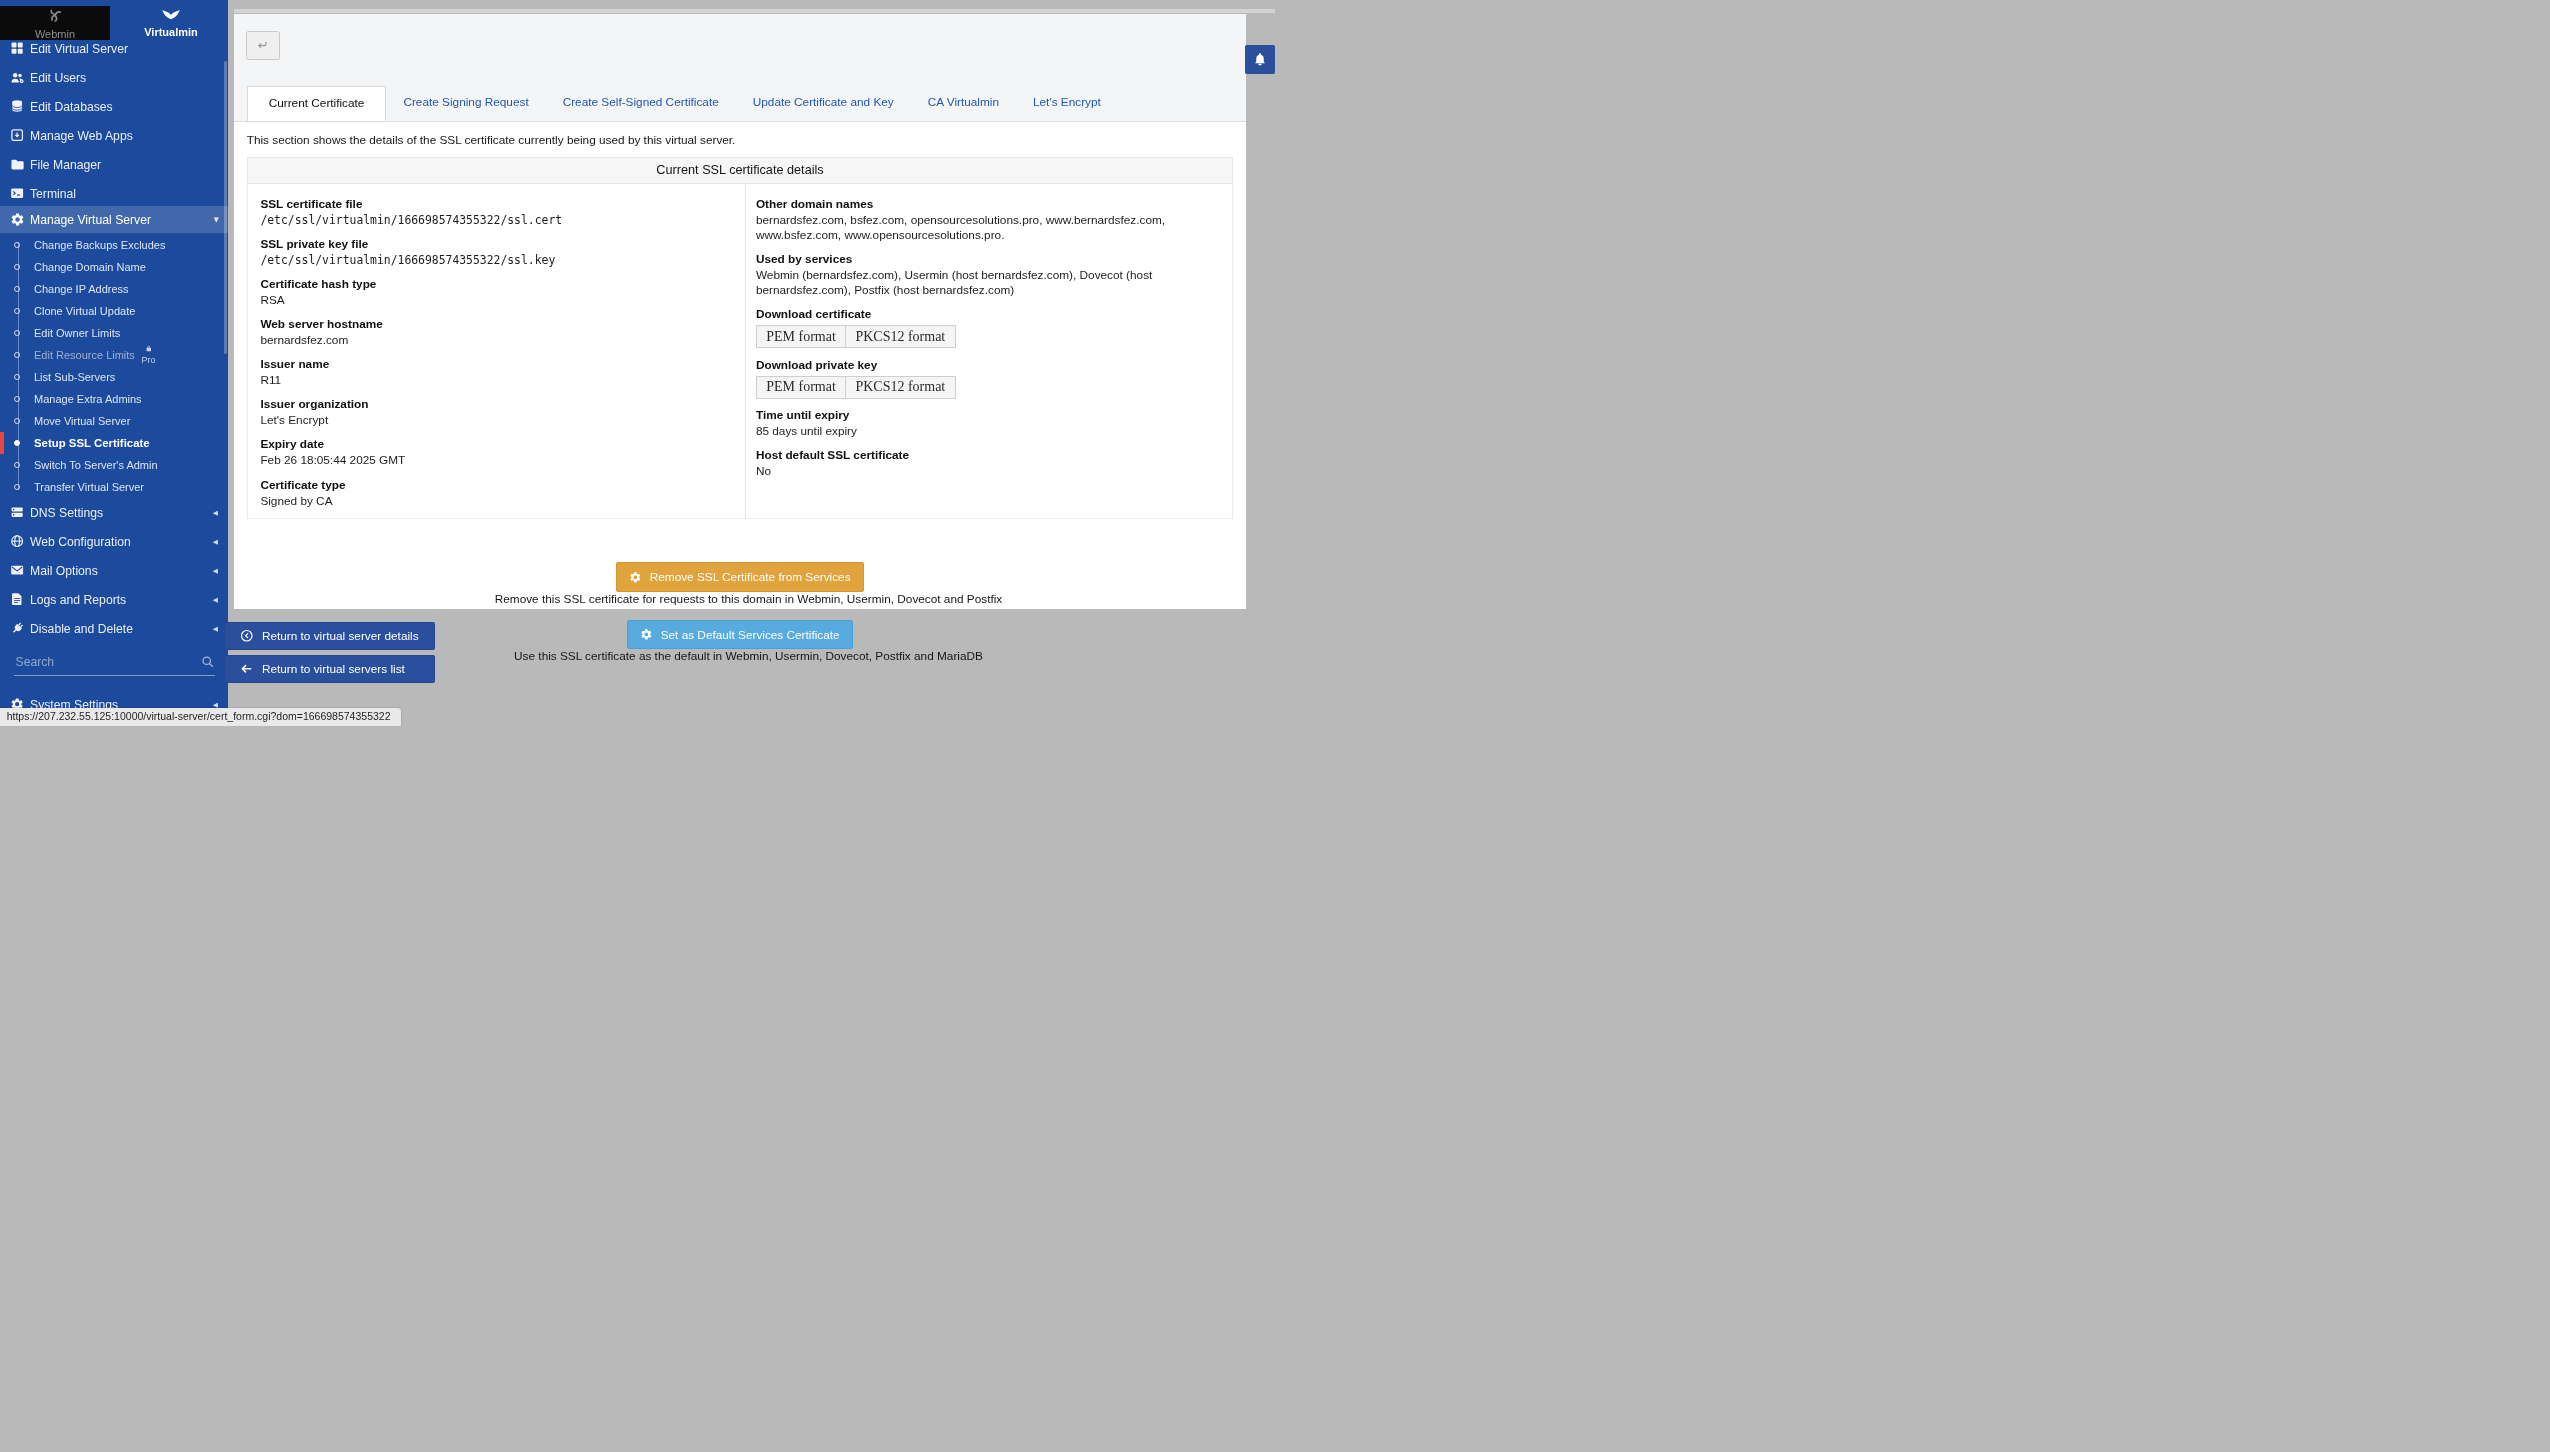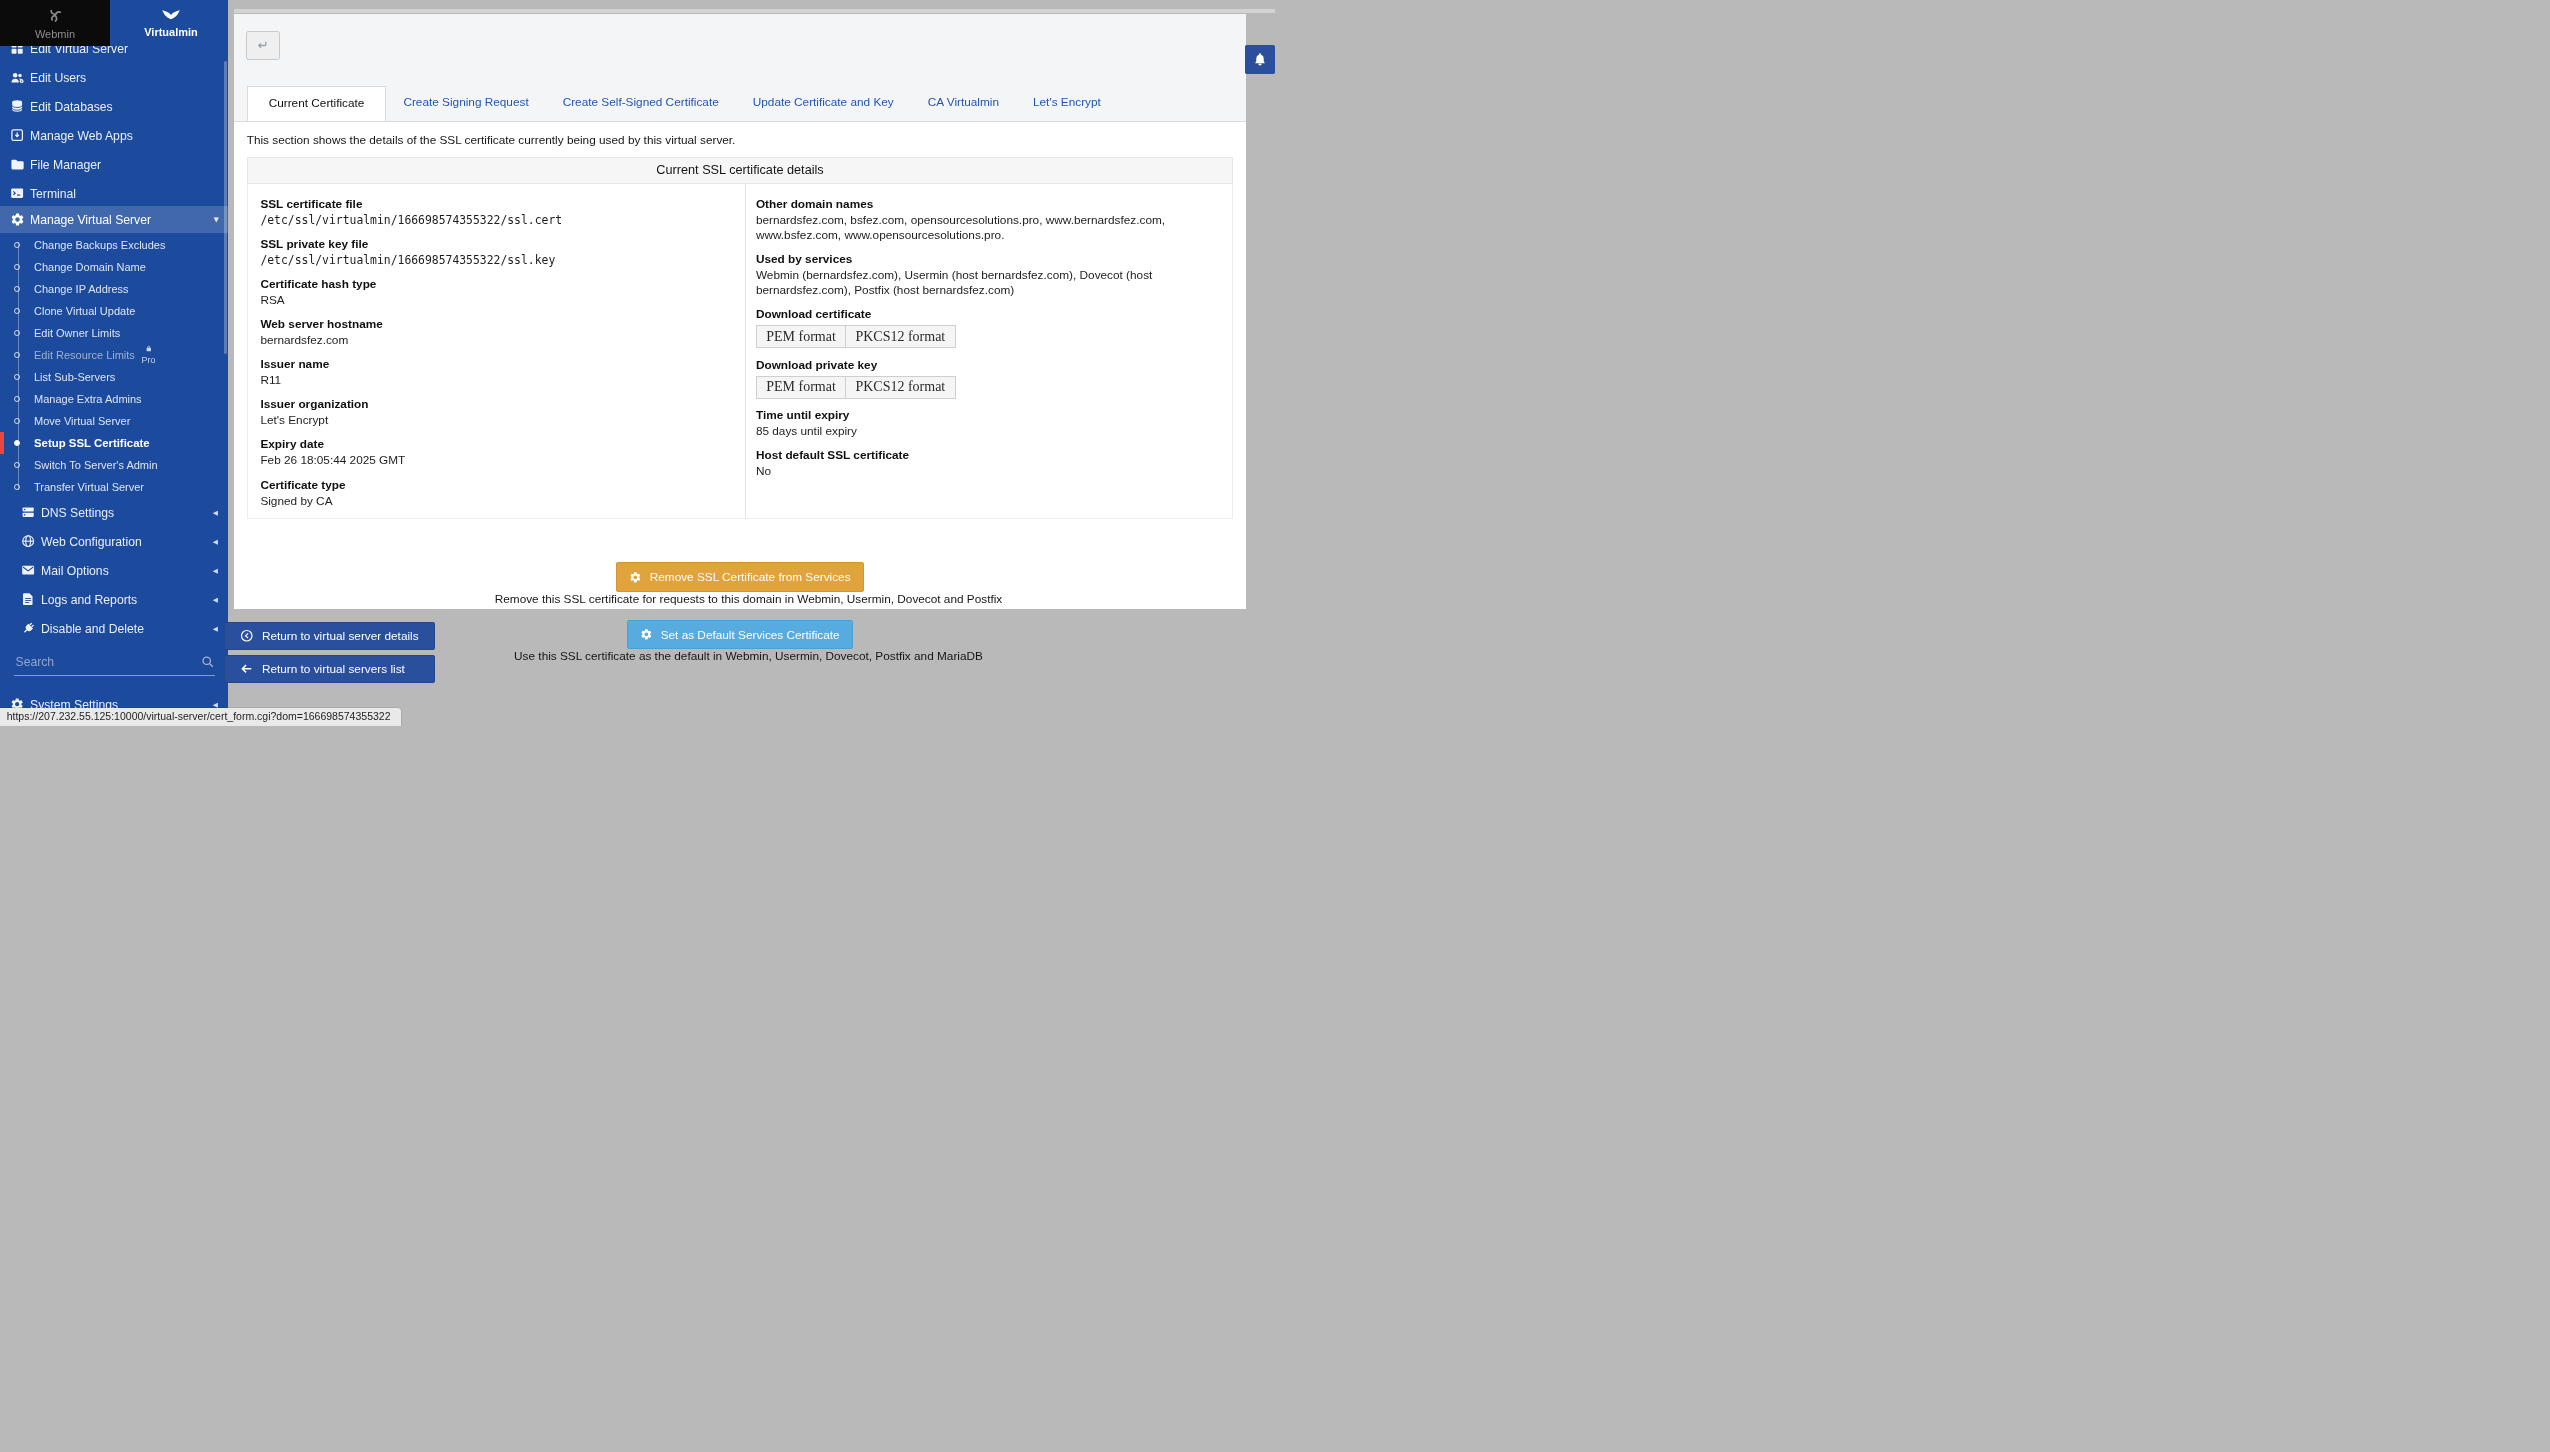--- a/index.html
+++ b/index.html
@@ -1,21 +1,21 @@
 <!DOCTYPE html>
 <html style="font-size:13.5px"><head>
 <meta charset="utf-8">
 <style>
   html,body{margin:0;padding:0;width:1275px;height:726px;overflow:hidden;background:#b9b9b9;
     font-family:"Liberation Sans",sans-serif;}
   .app{position:relative;width:1275px;height:726px;}
 
   
   .sidebar{position:absolute;left:0;top:0;width:228px;height:726px;background:#1c4a9c;overflow:hidden;}
-  .stabs{position:absolute;top:0;left:0;width:232px;height:46px;display:flex;z-index:10;}
+  .stabs{position:absolute;top:0;left:0;width:232px;height:46px;display:flex;z-index:10;align-items:center;}
   .stab{display:flex;flex-direction:column;align-items:center;justify-content:center;gap:2.5px;font-size:11px;cursor:pointer;}
   .stab.webmin{width:110px;background:#0b0b0b;color:#8e8e8e;}
   .stab.virtualmin{flex:1;background:#1c4a9c;color:#fff;font-weight:bold;}
   .scrollthumb{position:absolute;right:0.8px;top:61px;width:3.4px;height:293px;background:rgba(255,255,255,.28);border-radius:2.5px;z-index:9;}
 
   .mitem{height:29px;display:flex;align-items:center;padding:0 10px;color:#e9eef7;font-size:12.2px;cursor:pointer;}
   .mitem .ic{width:15px;height:15px;margin-right:5px;display:flex;align-items:center;justify-content:center;flex:none;}
   .mitem .chev{margin-left:auto;font-size:6.7px;color:rgba(255,255,255,.8);}
   .mtop{position:absolute;top:34px;left:0;right:0;}
   .mvs{position:absolute;top:206px;left:0;right:0;height:27px;background:rgba(255,255,255,.17);display:flex;align-items:center;padding:0 10px;color:#fff;font-size:12.2px;cursor:pointer;}
@@ -23,21 +23,21 @@
   .mvs .chev{margin-left:auto;font-size:6.7px;color:rgba(255,255,255,.85);display:inline-block;transform:rotate(-90deg);}
   .subs{position:absolute;top:234px;left:0;right:0;}
   .subs .rail{position:absolute;left:17.7px;top:7.6px;bottom:7.6px;width:0.8px;background:rgba(255,255,255,.35);}
   .sitem{height:22px;display:flex;align-items:center;padding-left:34px;font-size:11px;color:#dde5f3;position:relative;cursor:pointer;}
   .sitem .bullet{position:absolute;left:14.3px;top:8px;width:5.9px;height:5.9px;border:0.8px solid rgba(255,255,255,.8);border-radius:50%;box-sizing:border-box;background:transparent;}
   .sitem.active{font-weight:bold;color:#fff;font-size:11.4px;}
   .sitem.active .bullet{background:#fff;border-color:#fff;}
   .sitem.active .redbar{position:absolute;left:0;top:0;width:4.2px;height:22px;background:#e8473f;}
   .sitem.dim{color:#9fb0cf;}
   .pro{display:inline-flex;align-items:center;gap:2.5px;margin-left:6.7px;font-size:8.9px;color:#c9d4e8;flex-direction:column;}
-  .mbot{position:absolute;top:498px;left:0;right:0;padding-left:11px;}
+  .mbot{position:absolute;top:498px;left:0;right:0;}
   .searchrow{position:absolute;top:649px;left:13.5px;right:13.5px;height:26px;border-bottom:0.8px solid rgba(255,255,255,.45);display:flex;align-items:center;}
   .searchrow input{flex:1;background:transparent;border:none;outline:none;color:#fff;font-size:12.2px;font-family:"Liberation Sans",sans-serif;}
   .searchrow input::placeholder{color:rgba(255,255,255,.5);}
   .sysrow{position:absolute;top:690px;left:0;right:0;}
 
   
   .topstrip{position:absolute;left:234px;right:0;top:9.3px;height:4.2px;background:#d3d3d3;}
   .panel{position:absolute;left:234px;top:13.5px;width:1012px;height:595px;background:#fff;}
   .band{position:relative;height:107px;background:#f4f5f6;border-bottom:0.8px solid #dcdcdc;}
   .backbtn{position:absolute;left:11.8px;top:17.7px;width:32px;height:27px;background:#efefef;border:0.8px solid #c9c9c9;border-radius:2.5px;display:flex;align-items:center;justify-content:center;cursor:pointer;}

